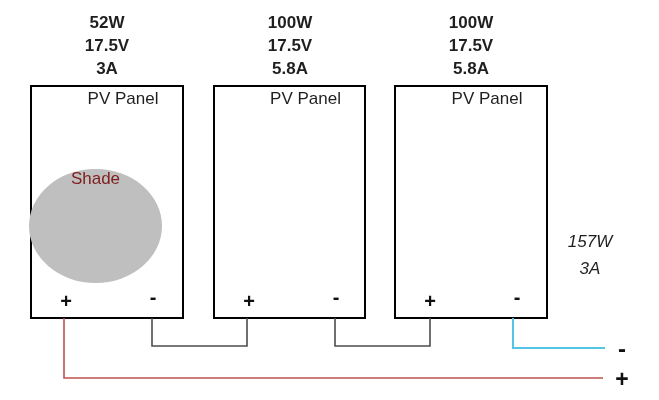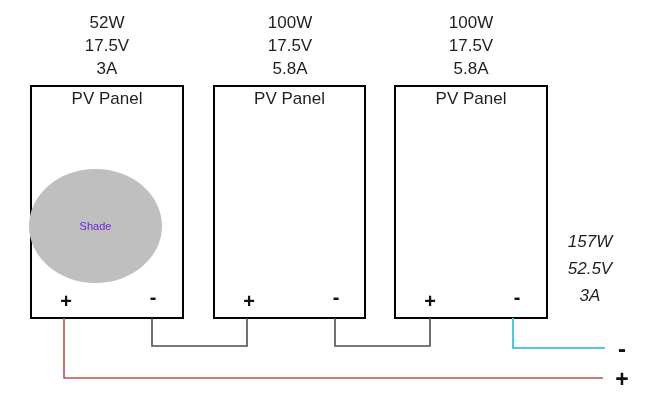--- a/index.html
+++ b/index.html
@@ -18,20 +18,21 @@
   }
   
   .spec-block {
     position: absolute;
     top: 11px;
     width: 160px;
     text-align: center;
     font-size: 17px;
     line-height: 23px;
     color: #1f1f1f;
+    font-weight: bold;
   }
   .spec-block.p1 { left: 27px; }
   .spec-block.p2 { left: 210px; }
   .spec-block.p3 { left: 391px; }
 
   
   .panel {
     position: absolute;
     top: 85px;
     height: 234px;
@@ -44,20 +45,21 @@
   .panel.p3 { left: 394px; width: 154px; }
 
   .panel-title {
     position: absolute;
     top: 2px;
     left: 0;
     width: 100%;
     text-align: center;
     font-size: 17px;
     color: #1f1f1f;
+    padding-left: 16px;
   }
   .terminal {
     position: absolute;
     bottom: 6px;
     font-size: 20px;
     font-weight: 600;
     color: #111111;
     transform: translateX(-50%);
     line-height: 1;
   }
@@ -65,24 +67,23 @@
   .terminal.minus { left: 121px; bottom: 10px; }
 
   .shade {
     position: absolute;
     left: -3px;
     top: 82px;
     width: 133px;
     height: 114px;
     border-radius: 50%;
     display: flex;
-    align-items: center;
     justify-content: center;
-    font-size: 11px;
-    color: #6d28d9;
+    font-size: 17px;
+    color: #7f1d1d;
   }
 
   
   .wires {
     position: absolute;
     left: 0;
     top: 0;
     width: 659px;
     height: 400px;
     pointer-events: none;
@@ -155,20 +156,19 @@
 
   <svg class="wires" viewBox="0 0 659 400" xmlns="http://www.w3.org/2000/svg">
     <polyline points="152,318 152,346 247,346 247,318" fill="none" stroke-width="1.6" stroke="#4d4d4d"></polyline>
     <polyline points="335,318 335,346 430,346 430,318" fill="none" stroke-width="1.6" stroke="#4d4d4d"></polyline>
     <polyline points="513,318 513,348 605,348" fill="none" stroke-width="2" stroke="#53c4e4"></polyline>
     <polyline points="64,318 64,378 603,378" fill="none" stroke-width="1.6" stroke="#c0504d"></polyline>
   </svg>
 
   <div class="output-specs">
     <div>157W</div>
-    <div>52.5V</div>
     <div>3A</div>
   </div>
 
   <div class="lead-label neg">-</div>
   <div class="lead-label pos">+</div>
 
 </div>
 
 </body></html>

